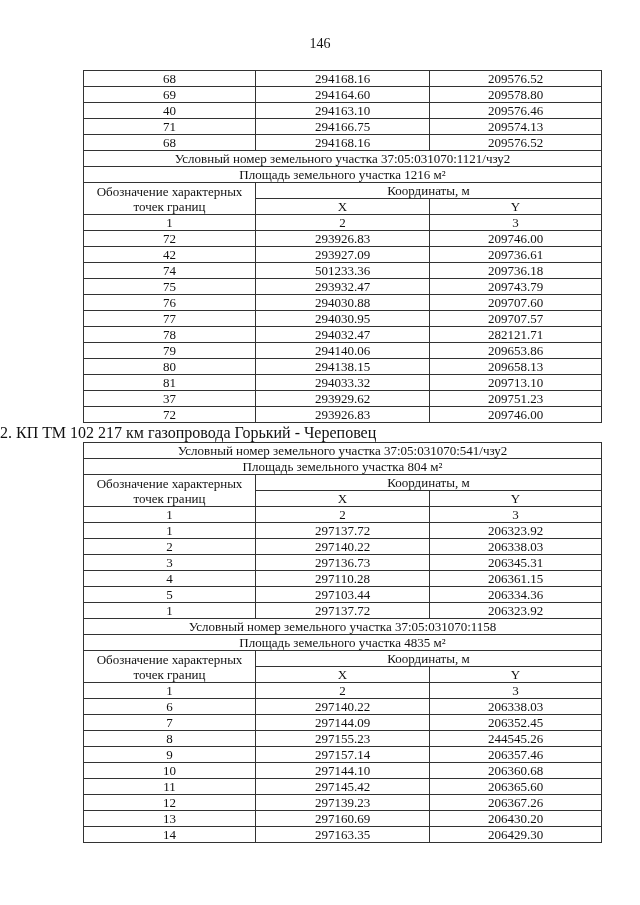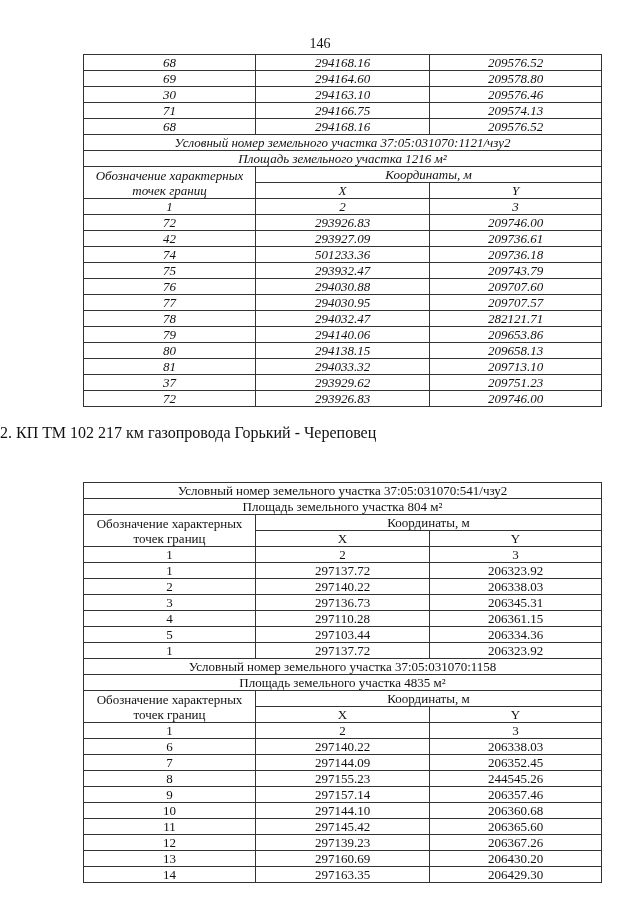--- a/index.html
+++ b/index.html
@@ -5,22 +5,22 @@
   html, body { margin: 0; padding: 0; background: #ffffff; }
   body { width: 640px; height: 905px; position: relative; overflow: hidden;
          font-family: "Liberation Serif", "DejaVu Serif", serif; color: #111; }
   .page-number { position: absolute; top: 36px; left: 0; width: 640px; text-align: center; font-size: 14px; }
   table.coords { position: absolute; left: 83px; width: 518px; border-collapse: collapse; table-layout: fixed; font-size: 13px; }
   table.coords td { border: 1px solid #333; padding: 0 4px; height: 15px; line-height: 15px; text-align: center; white-space: nowrap; overflow: hidden; }
   table.coords td.left { text-align: center; }
   table.coords col.c1 { width: 172px; }
   table.coords col.c2 { width: 174px; }
   table.coords col.c3 { width: 172px; }
-  #table1 { top: 54px; font-style: italic; }
-  #table2 { top: 482px; }
+  #table1 { top: 70px; }
+  #table2 { top: 442px; }
   .section-title { position: absolute; top: 424px; left: 0; width: 640px; text-align: left; font-size: 16px; }
 </style>
 </head>
 <body>
 
 <div class="page-number">146</div>
 
 <table class="coords" id="table1">
   <colgroup>
       <col class="c1">
@@ -32,21 +32,21 @@
         <td>68</td>
         <td>294168.16</td>
         <td>209576.52</td>
       </tr>
       <tr>
         <td>69</td>
         <td>294164.60</td>
         <td>209578.80</td>
       </tr>
       <tr>
-        <td>30</td>
+        <td>40</td>
         <td>294163.10</td>
         <td>209576.46</td>
       </tr>
       <tr>
         <td>71</td>
         <td>294166.75</td>
         <td>209574.13</td>
       </tr>
       <tr>
         <td>68</td>

